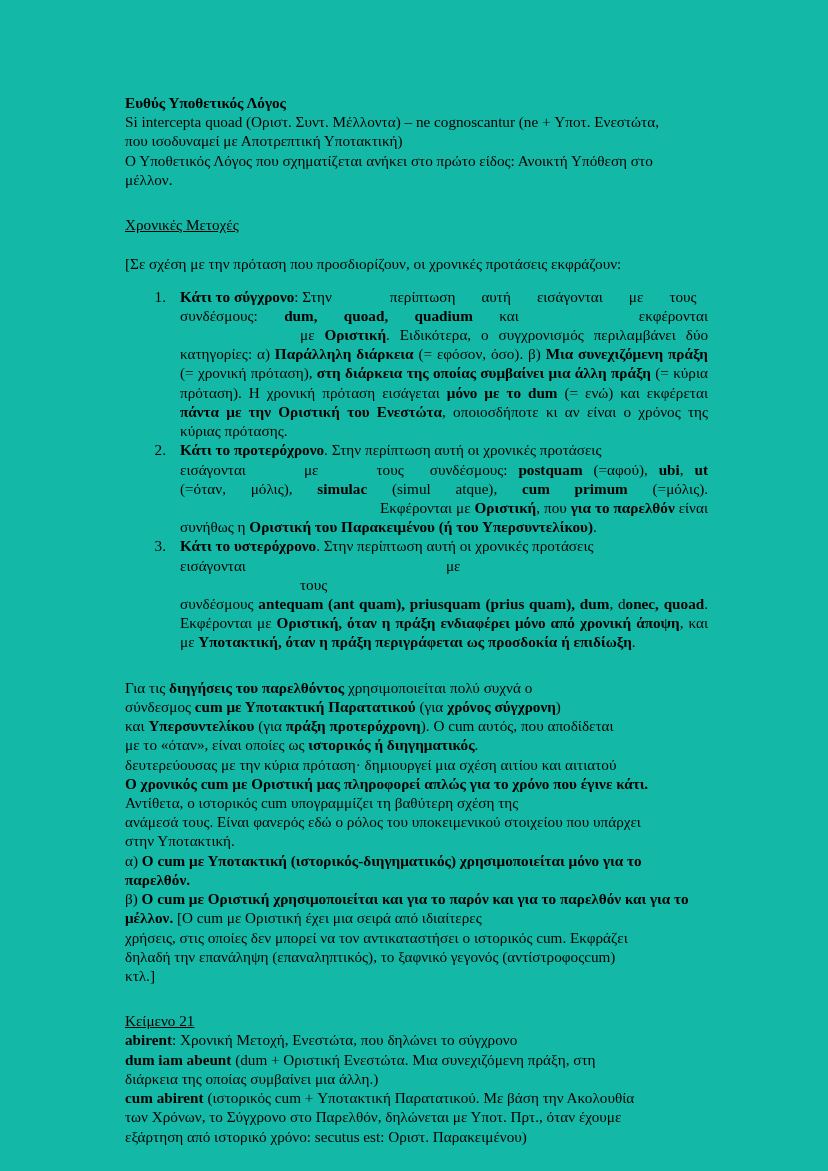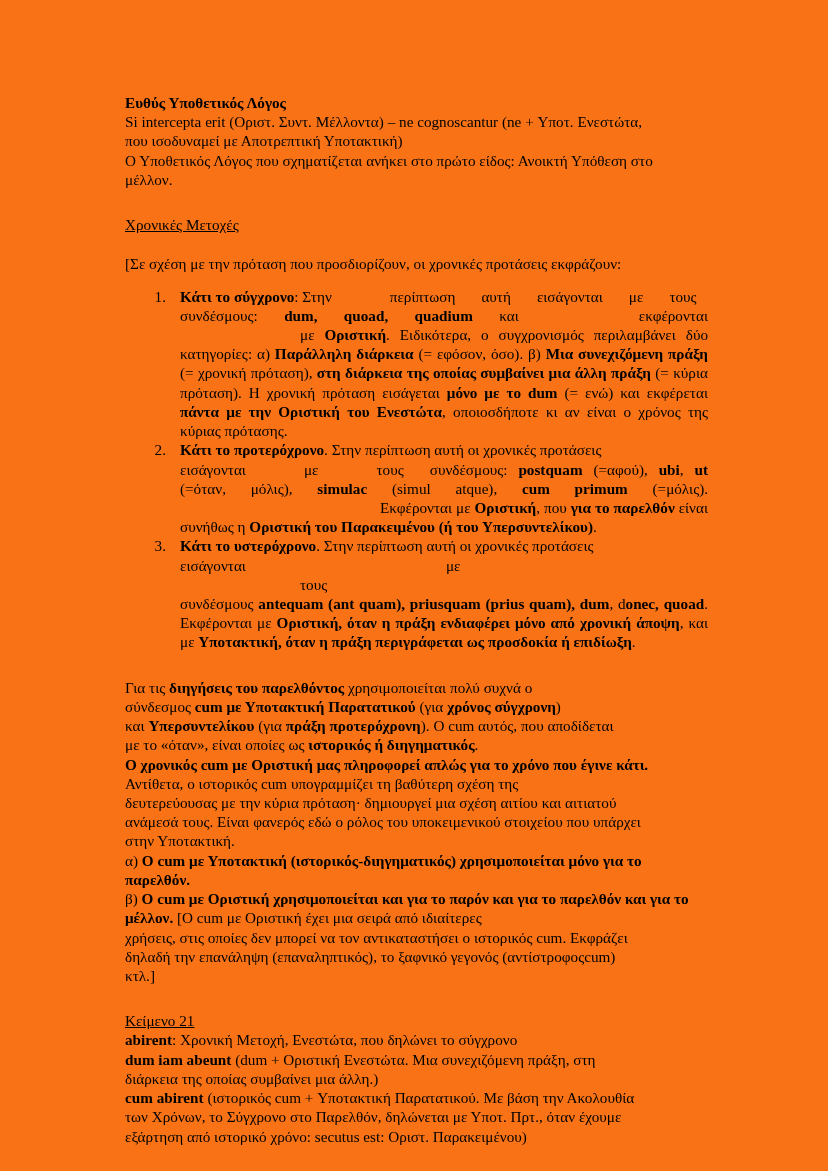--- a/index.html
+++ b/index.html
@@ -11,21 +11,21 @@
     width: 828px;
     height: 1171px;
     font-family: "Liberation Serif", "DejaVu Serif", serif;
     color: #000000;
     -webkit-font-smoothing: antialiased;
   }
   .page {
     position: relative;
     width: 828px;
     height: 1171px;
-    background: #f97316;
+    background: #14b8a6;
     box-sizing: border-box;
     padding: 93px 120px 0 125px;
   }
   .block { font-size: 15.2px; line-height: 1.265; }
 
   .para { margin: 0; }
 
   b, .b { font-weight: bold; text-align: center; }
 
   .heading-bold { font-weight: bold; }
@@ -67,21 +67,21 @@
   .gap-l { display: inline-block; width: 120px; }
   .gap-xl { display: inline-block; width: 200px; }
 </style>
 </head>
 <body>
 
 <div class="page">
 
   <div class="block">
     <div class="para heading-bold">Ευθύς Υποθετικός Λόγος</div>
-    <div class="para">Si intercepta erit (Οριστ. Συντ. Μέλλοντα) – ne cognoscantur (ne + Υποτ. Ενεστώτα,</div>
+    <div class="para">Si intercepta quoad (Οριστ. Συντ. Μέλλοντα) – ne cognoscantur (ne + Υποτ. Ενεστώτα,</div>
     <div class="para">που ισοδυναμεί με Αποτρεπτική Υποτακτική)</div>
     <div class="para">Ο Υποθετικός Λόγος που σχηματίζεται ανήκει στο πρώτο είδος: Ανοικτή Υπόθεση στο</div>
     <div class="para">μέλλον.</div>
   </div>
 
   <div class="spacer-lg"></div>
 
   <div class="block">
     <div class="para heading-bold-underline">Χρονικές Μετοχές</div>
 
@@ -108,22 +108,22 @@
     </ol>
   </div>
 
   <div class="spacer-lg"></div>
 
   <div class="block">
     <div class="para"><span>Για τις </span><b>διηγήσεις του παρελθόντος</b><span> χρησιμοποιείται πολύ συχνά ο</span></div>
     <div class="para"><span>σύνδεσμος </span><b>cum με Υποτακτική Παρατατικού</b><span> (για </span><b>χρόνος σύγχρονη</b><span>)</span></div>
     <div class="para"><span>και </span><b>Υπερσυντελίκου</b><span> (για </span><b>πράξη προτερόχρονη</b><span>). Ο cum αυτός, που αποδίδεται</span></div>
     <div class="para"><span>με το «όταν», είναι οποίες ως </span><b>ιστορικός ή διηγηματικός</b><span>.</span></div>
+    <div class="para">δευτερεύουσας με την κύρια πρόταση· δημιουργεί μια σχέση αιτίου και αιτιατού</div>
     <div class="para"><b>Ο χρονικός cum με Οριστική μας πληροφορεί απλώς για το χρόνο που έγινε κάτι.</b><span> Αντίθετα, ο ιστορικός cum υπογραμμίζει τη βαθύτερη σχέση της</span></div>
-    <div class="para">δευτερεύουσας με την κύρια πρόταση· δημιουργεί μια σχέση αιτίου και αιτιατού</div>
     <div class="para">ανάμεσά τους. Είναι φανερός εδώ ο ρόλος του υποκειμενικού στοιχείου που υπάρχει</div>
     <div class="para">στην Υποτακτική.</div>
     <div class="para"><span>α) </span><b>Ο cum με Υποτακτική (ιστορικός-διηγηματικός) χρησιμοποιείται μόνο για το παρελθόν.</b></div>
     <div class="para"><span>β) </span><b>Ο cum με Οριστική χρησιμοποιείται και για το παρόν και για το παρελθόν και για το μέλλον.</b><span> [Ο cum με Οριστική έχει μια σειρά από ιδιαίτερες</span></div>
     <div class="para">χρήσεις, στις οποίες δεν μπορεί να τον αντικαταστήσει ο ιστορικός cum. Εκφράζει</div>
     <div class="para">δηλαδή την επανάληψη (επαναληπτικός), το ξαφνικό γεγονός (αντίστροφοςcum)</div>
     <div class="para">κτλ.]</div>
   </div>
 
   <div class="spacer-lg"></div>

